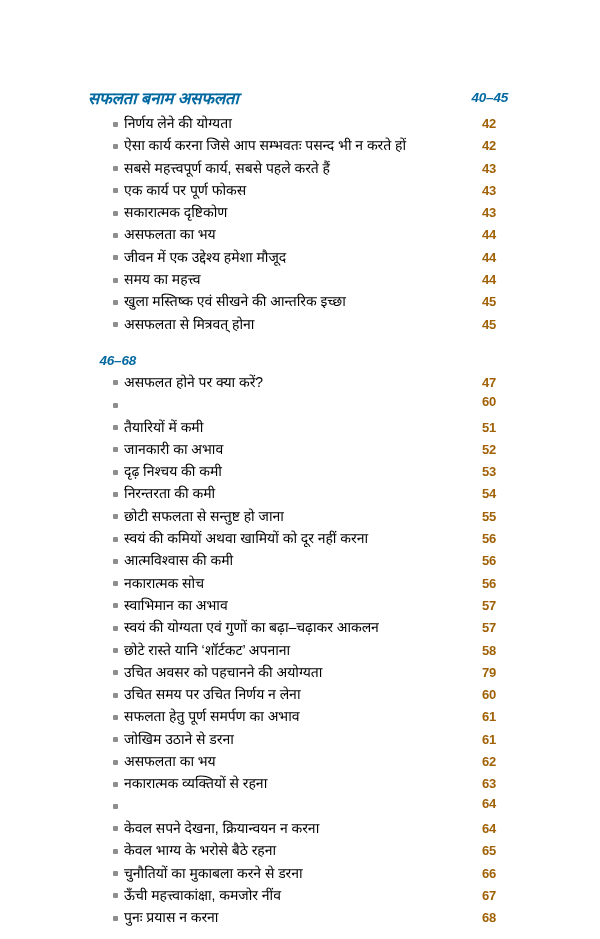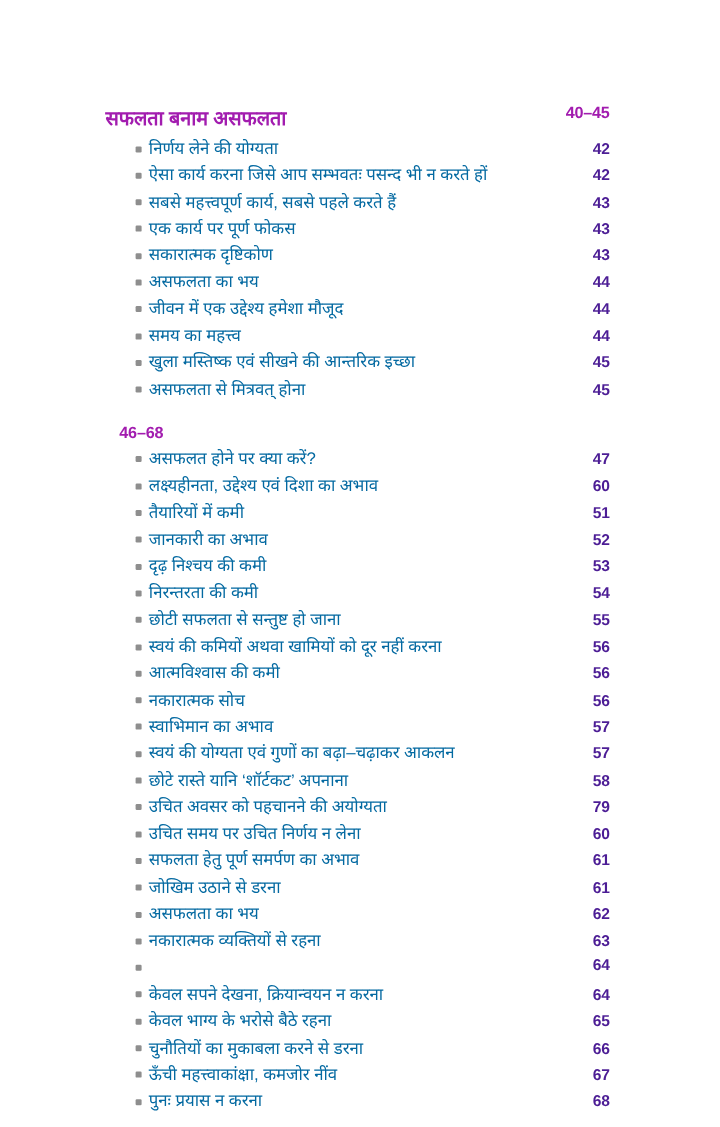--- a/index.html
+++ b/index.html
@@ -28,27 +28,28 @@
   .toc {
     position: absolute;
     left: 88px;
     top: 86px;
     width: 420px;
   }
 
   
   .section-head {
     display: flex;
-    align-items: flex-start;
+    align-items: center;
     justify-content: space-between;
     font-weight: bold;
     font-size: 16.5px;
     letter-spacing: -0.1px;
-    color: #a21caf;
+    color: #0369a1;
     margin-bottom: 4px;
+    font-style: italic;
   }
   .section-head .sec-title {
     white-space: nowrap;
   }
   .section-head .sec-range {
     font-size: 13.5px;
     font-weight: bold;
     text-align: right;
     min-width: 48px;
     letter-spacing: -0.2px;
@@ -78,30 +79,30 @@
     left: 25px;
     top: 8.5px;
     width: 5px;
     height: 5px;
     background: #8e8e8e;
     border-radius: 1px;
   }
   .entry .entry-title {
     font-size: 14px;
     font-weight: normal;
-    color: #0369a1;
+    color: #000000;
     white-space: nowrap;
     letter-spacing: -0.05px;
   }
   .entry .entry-page {
     margin-left: auto;
     font-size: 13px;
     font-weight: bold;
-    color: #4c1d95;
-    text-align: right;
+    color: #a16207;
+    text-align: left;
     min-width: 26px;
     letter-spacing: -0.2px;
   }
 </style>
 </head>
 <body>
 
 <div class="page">
   <div class="toc" id="toc-root">
       <div class="section">
@@ -167,21 +168,20 @@
           <span class="sec-range">46–68</span>
         </div>
         <ul class="entries">
           <li class="entry">
             <span class="bullet"></span>
             <span class="entry-title">असफलत होने पर क्या करें?</span>
             <span class="entry-page">47</span>
           </li>
           <li class="entry">
             <span class="bullet"></span>
-            <span class="entry-title">लक्ष्यहीनता, उद्देश्य एवं दिशा का अभाव</span>
             <span class="entry-page">60</span>
           </li>
           <li class="entry">
             <span class="bullet"></span>
             <span class="entry-title">तैयारियों में कमी</span>
             <span class="entry-page">51</span>
           </li>
           <li class="entry">
             <span class="bullet"></span>
             <span class="entry-title">जानकारी का अभाव</span>

